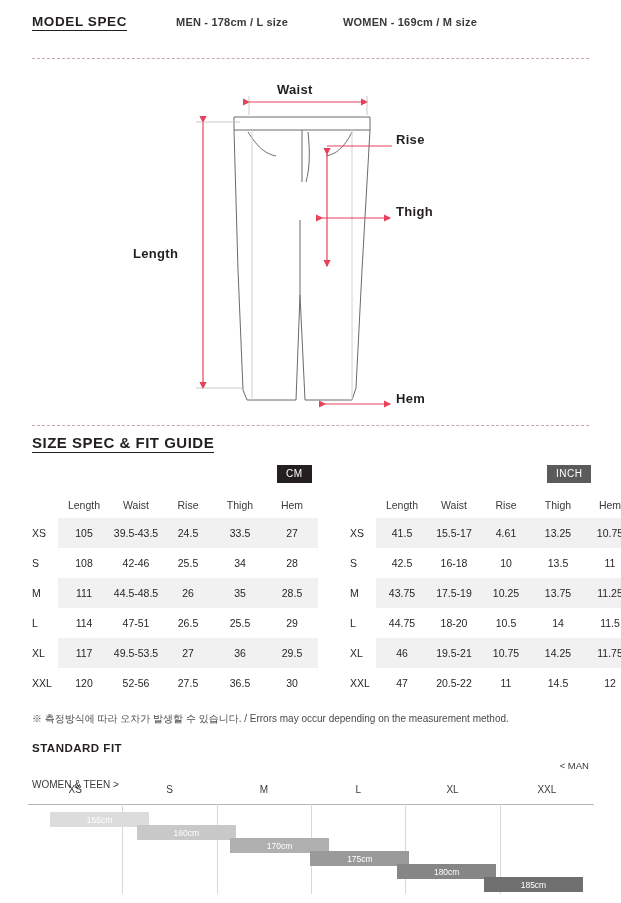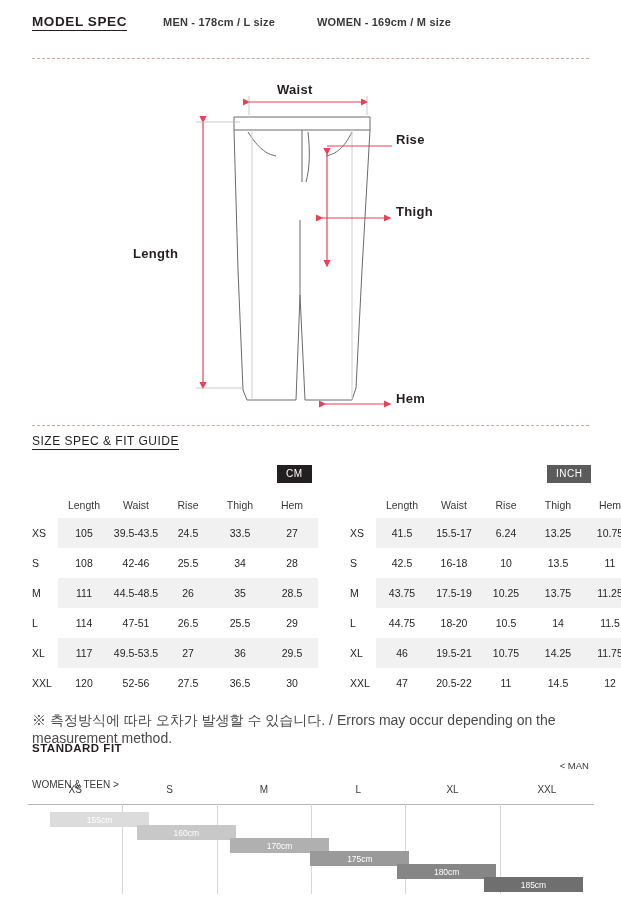--- a/index.html
+++ b/index.html
@@ -12,20 +12,21 @@
     color: #231f20;
     position: relative;
     overflow: hidden;
   }
 
   
   .header {
     display: flex;
     align-items: baseline;
     padding: 14px 32px 0 32px;
+    gap: 13px;
   }
   .header-title {
     font-size: 13.5px;
     font-weight: bold;
     letter-spacing: 0.6px;
     border-bottom: 1.5px solid #231f20;
     padding-bottom: 1px;
   }
   .header-spec {
     font-size: 11px;
@@ -63,22 +64,22 @@
   .lbl-waist { left: 277px; top: 12px; }
   .lbl-rise  { left: 396px; top: 62px; }
   .lbl-thigh { left: 396px; top: 134px; }
   .lbl-length{ left: 133px; top: 176px; }
   .lbl-hem   { left: 396px; top: 321px; }
 
   
   .section-title {
     position: absolute;
     left: 32px;
-    font-size: 12px;
-    font-weight: normal;
+    font-size: 15px;
+    font-weight: bold;
     letter-spacing: 0.5px;
     border-bottom: 1.5px solid #231f20;
     padding-bottom: 1px;
   }
   #size-spec-title { top: 434px; }
 
   .unit-badge {
     position: absolute;
     background: #231f20;
     color: #ffffff;
@@ -118,21 +119,21 @@
   .divider {
     width: 1px;
     background: #cccccc;
     margin: 10px 14px 4px 14px;
   }
 
   .note {
     position: absolute;
     left: 32px;
     top: 712px;
-    font-size: 14px;
+    font-size: 10px;
     color: #4a4a4a;
   }
 
   
   #standard-fit-title {
     top: 742px;
     font-size: 11.5px;
     border-bottom: none;
     font-weight: bold;
   }
@@ -339,21 +340,21 @@
           <th>Rise</th>
           <th>Thigh</th>
           <th>Hem</th>
         </tr>
       </thead>
       <tbody>
         <tr class="alt">
           <td class="rowhead">XS</td>
           <td class="shade">41.5</td>
           <td class="shade">15.5-17</td>
-          <td class="shade">6.24</td>
+          <td class="shade">4.61</td>
           <td class="shade">13.25</td>
           <td class="shade">10.75</td>
         </tr>
         <tr>
           <td class="rowhead">S</td>
           <td>42.5</td>
           <td>16-18</td>
           <td>10</td>
           <td>13.5</td>
           <td>11</td>

